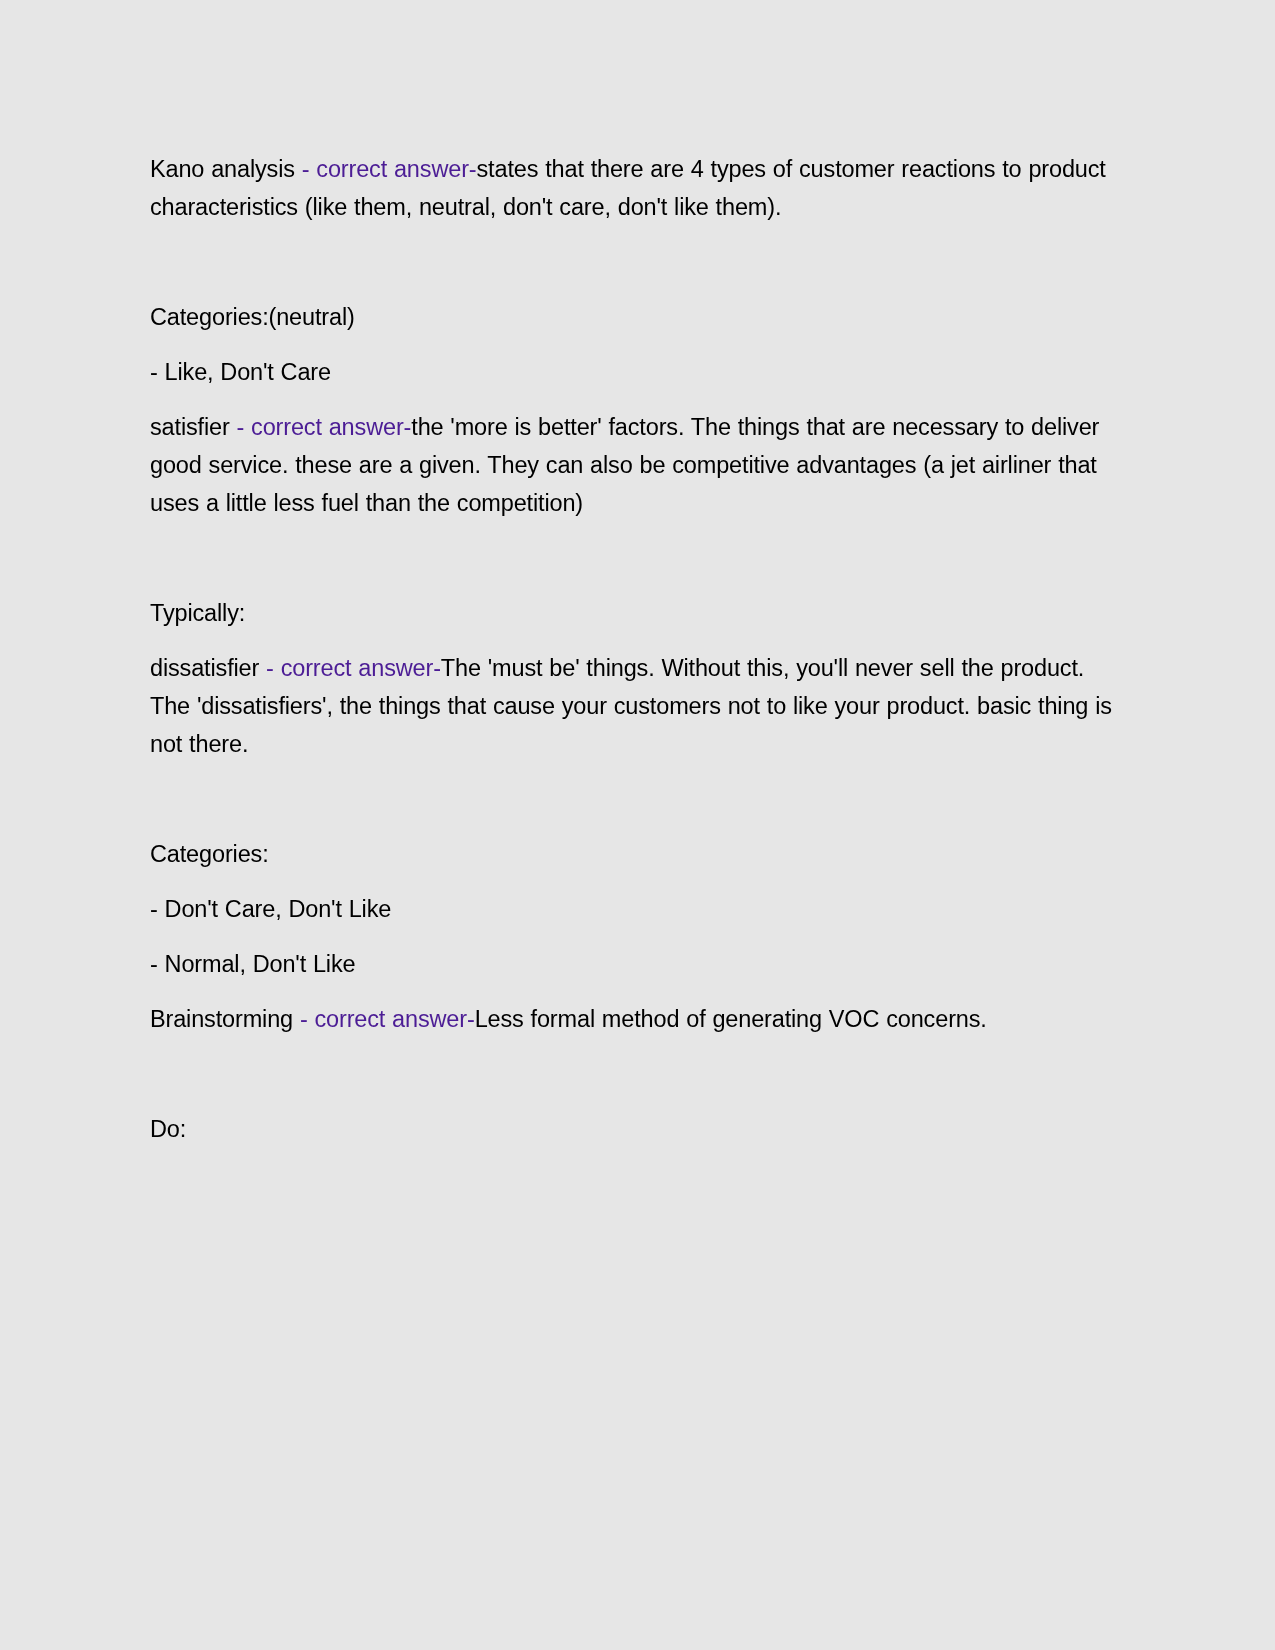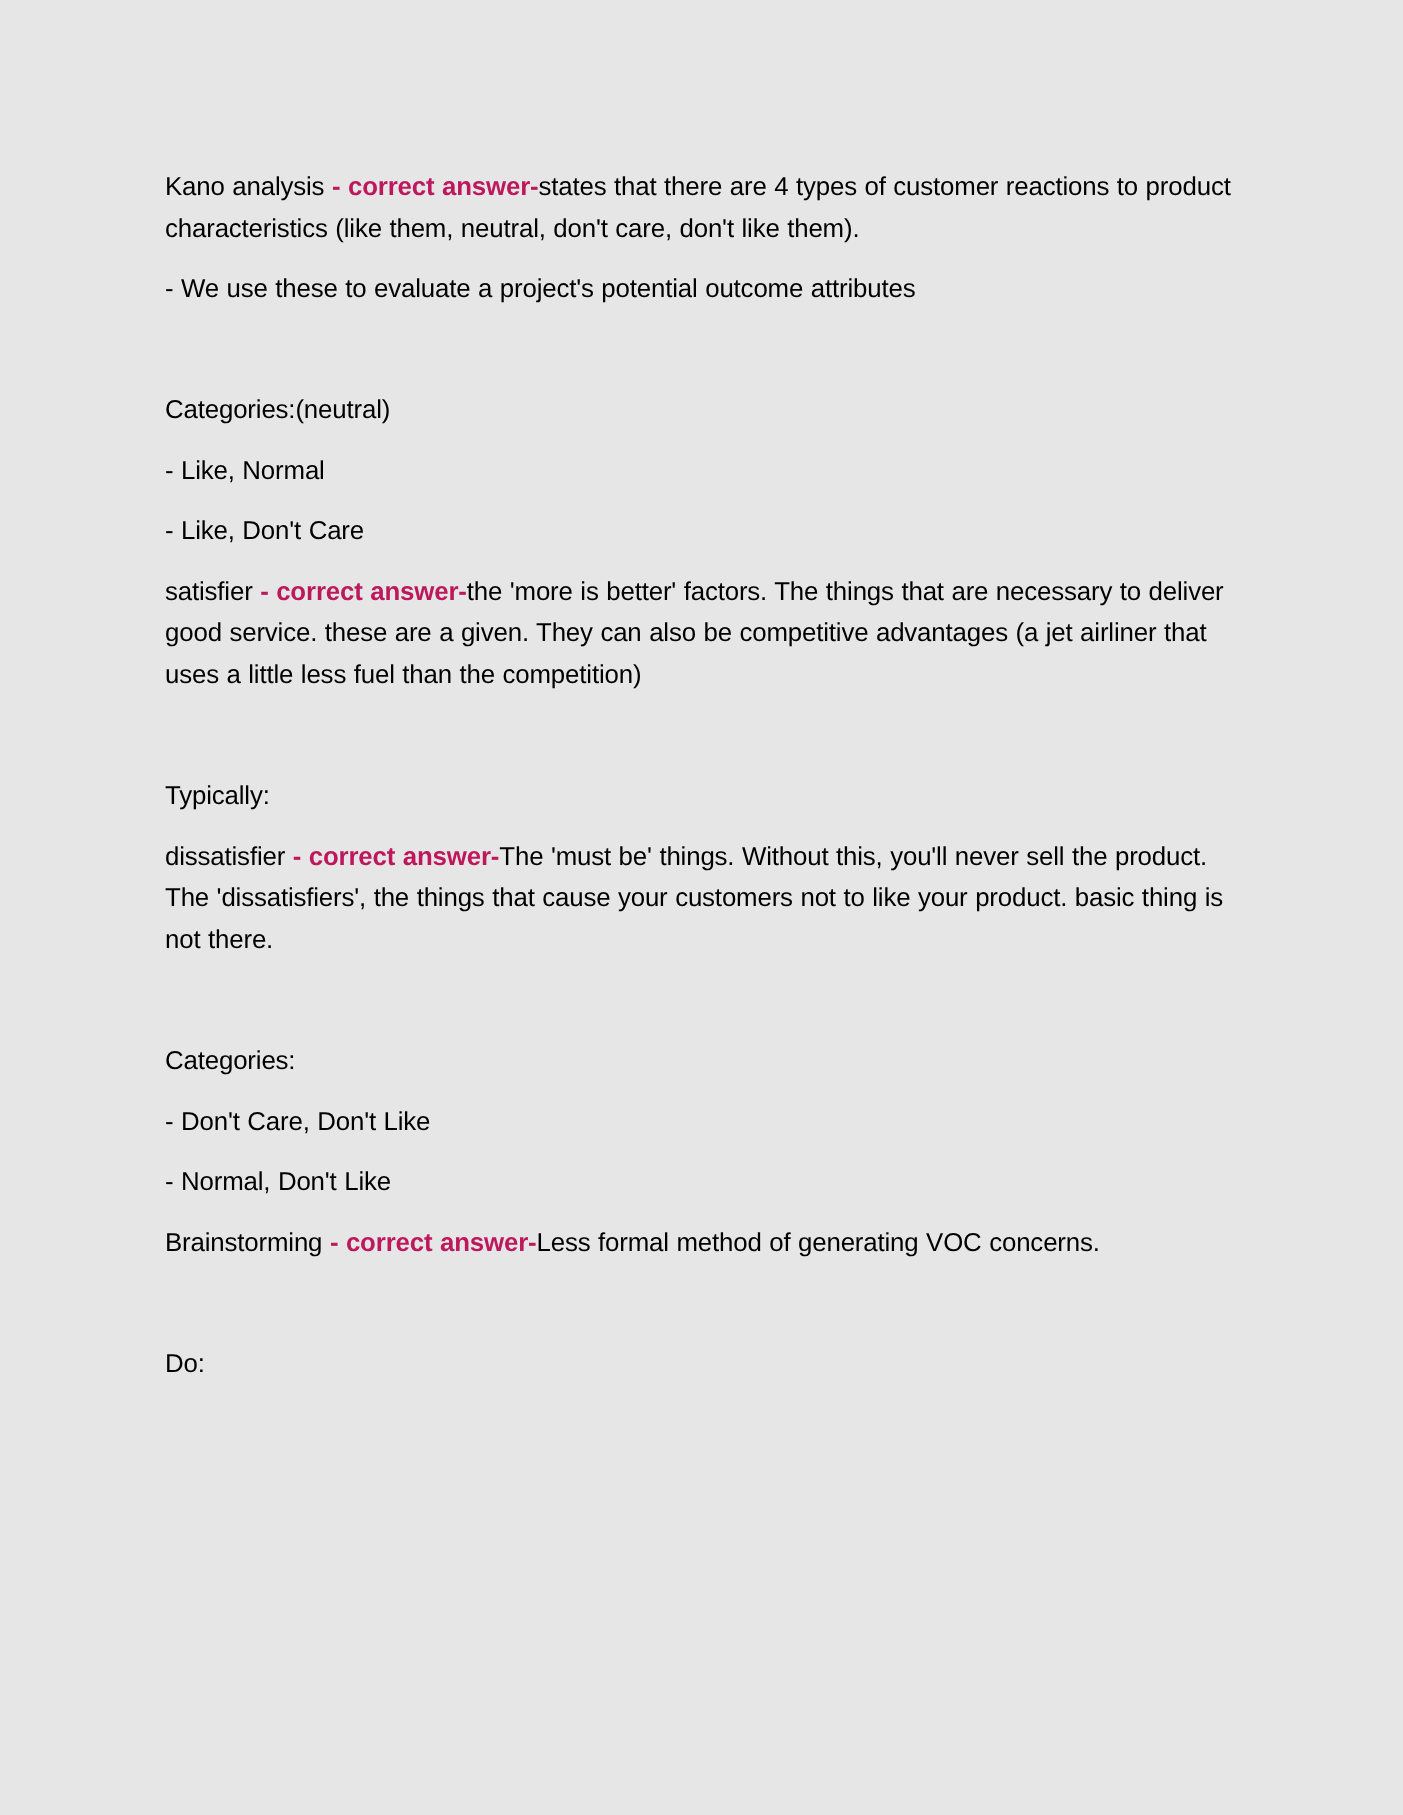--- a/index.html
+++ b/index.html
@@ -28,38 +28,36 @@
       letter-spacing: -0.15px;
       word-spacing: 0.5px;
       white-space: normal;
     }
     .spacer {
       height: 38px;
       margin: 0 0 17px 0;
     }
     .term { }
     .answer-marker {
-      color: #be185d;
-      font-weight: bold;
+      color: #4c1d95;
+      font-weight: normal;
     }
   </style>
 </head>
 <body>
 
 <div class="page">
 
   <p class="para"><span class="term">Kano analysis </span><span class="answer-marker">- correct answer-</span><span>states that there are 4 types of customer reactions to product characteristics (like them, neutral, don't care, don't like them).</span></p>
 
-  <p class="para">- We use these to evaluate a project's potential outcome attributes</p>
 
 
   <div class="spacer"></div>
 
   <p class="para">Categories:(neutral)</p>
-  <p class="para">- Like, Normal</p>
   <p class="para">- Like, Don't Care</p>
 
   <p class="para"><span class="term">satisfier </span><span class="answer-marker">- correct answer-</span><span>the 'more is better' factors. The things that are necessary to deliver good service. these are a given. They can also be competitive advantages (a jet airliner that uses a little less fuel than the competition)</span></p>
 
   <div class="spacer"></div>
 
   <p class="para">Typically:</p>
 
   <p class="para"><span class="term">dissatisfier </span><span class="answer-marker">- correct answer-</span><span>The 'must be' things. Without this, you'll never sell the product. The 'dissatisfiers', the things that cause your customers not to like your product. basic thing is not there.</span></p>
 

